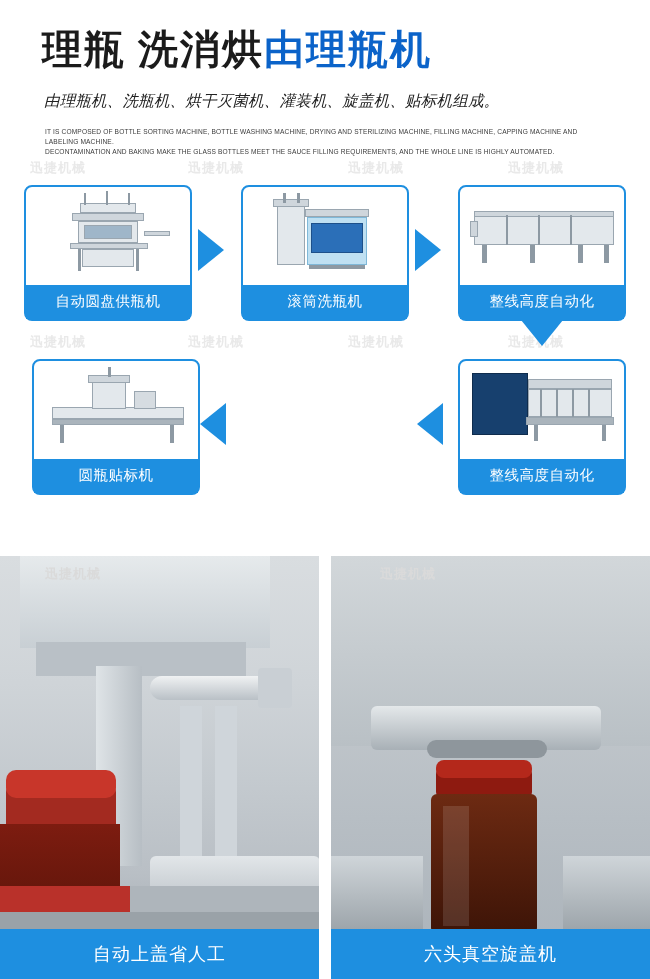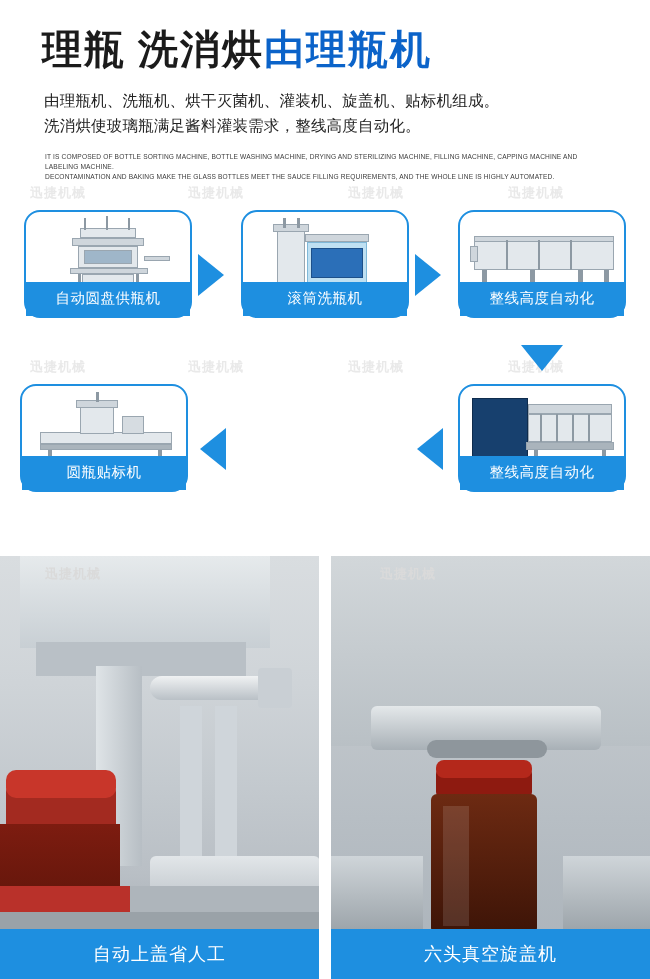--- a/index.html
+++ b/index.html
@@ -14,21 +14,21 @@
 
   
   .header { padding: 26px 0 0 42px; }
   .title { font-size: 40px; font-weight: bold; letter-spacing: 2px; line-height: 1.15; }
   .title .dark { color: #1b1b1b; }
   .title .blue { color: #0b63c9; }
   .title .space { display:inline-block; width: 12px; }
 
   .subline { margin-top: 16px; margin-left: 2px; }
   .subline p {
-    font-size: 15.5px; color: #222; line-height: 1.62; letter-spacing: 0.2px;
+    font-size: 15.5px; color: #222; line-height: 1.62; letter-spacing: 0.2px; font-style: italic;
   }
 
   .enline { margin-top: 14px; margin-left: 3px; width: 560px; }
   .enline p {
     font-size: 6.6px; color: #3a3a3a; line-height: 1.5; letter-spacing: 0.15px;
     text-transform: uppercase;
   }
 
   
   .flow {
@@ -42,23 +42,23 @@
     font-size: 13px;
     font-weight: bold;
     letter-spacing: 1px;
     user-select: none;
     pointer-events: none;
   }
   .wm.b { color: #dadada; }
 
   .card {
     position: absolute;
-    width: 168px; height: 108px;
+    width: 168px; height: 136px;
     border: 2px solid #1e8fe0;
-    border-radius: 16px;
+    border-radius: 8px;
     background: #fff;
   }
   .card .pic {
     position:absolute; left:0; right:0; top:0; height: 88px;
     display:flex; align-items:center; justify-content:center;
     overflow:hidden;
   }
   .card .cap {
     position:absolute; left:0; right:0; bottom:0; height: 34px;
     background: #1e8fe0; color:#fff;
@@ -118,21 +118,20 @@
 <body>
 
 <div class="page">
 
   <div class="header">
     <div class="title">
       <span class="dark">理瓶</span><span class="space"></span><span class="dark">洗消烘</span><span class="blue">由理瓶机</span>
     </div>
     <div class="subline">
       <p>由理瓶机、洗瓶机、烘干灭菌机、灌装机、旋盖机、贴标机组成。</p>
-      <p>洗消烘使玻璃瓶满足酱料灌装需求，整线高度自动化。</p>
     </div>
     <div class="enline">
       <p>IT IS COMPOSED OF BOTTLE SORTING MACHINE, BOTTLE WASHING MACHINE, DRYING AND STERILIZING MACHINE, FILLING MACHINE, CAPPING MACHINE AND LABELING MACHINE.</p>
       <p>DECONTAMINATION AND BAKING MAKE THE GLASS BOTTLES MEET THE SAUCE FILLING REQUIREMENTS, AND THE WHOLE LINE IS HIGHLY AUTOMATED.</p>
     </div>
   </div>
 
   <div class="flow">
 
     <div class="wm" style="left:30px; top:-18px;">迅捷机械</div>
@@ -197,21 +196,21 @@
           <div class="mline" style="left:118px; top:58px; width:5px; height:18px;"></div>
           <div class="mline" style="left:144px; top:58px; width:5px; height:18px;"></div>
           <div class="mbox" style="left:10px; top:34px; width:8px; height:16px;"></div>
         </div>
       </div>
       <div class="cap">整线高度自动化</div>
     </div>
 
     <div class="arrow down" style="left:521px; top:143px;"></div>
 
-    <div class="card" style="left:20px; top:182px;">
+    <div class="card" style="left:32px; top:182px;">
       <div class="pic">
         <div class="mach">
           <div class="mbox l" style="left:18px; top:46px; width:132px; height:12px;"></div>
           <div class="mbox" style="left:18px; top:58px; width:132px; height:6px; background:#aab4bc;"></div>
           <div class="mline" style="left:26px; top:64px; width:4px; height:18px;"></div>
           <div class="mline" style="left:136px; top:64px; width:4px; height:18px;"></div>
           <div class="mbox l" style="left:58px; top:20px; width:34px; height:28px;"></div>
           <div class="mbox" style="left:54px; top:14px; width:42px; height:8px;"></div>
           <div class="mline" style="left:74px; top:6px; width:3px; height:10px;"></div>
           <div class="mbox" style="left:100px; top:30px; width:22px; height:18px; background:#d6dce1;"></div>

